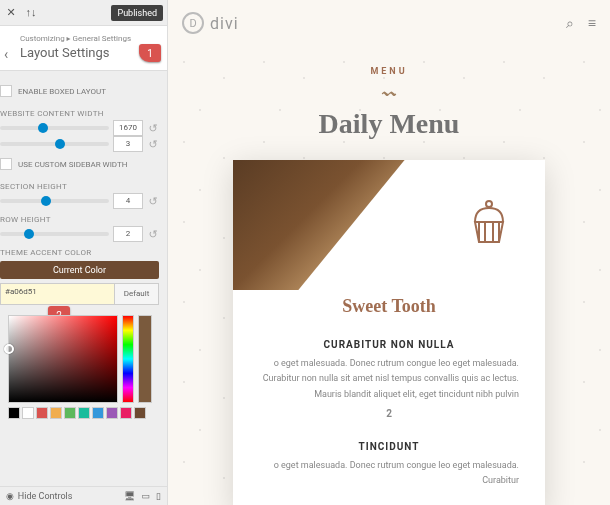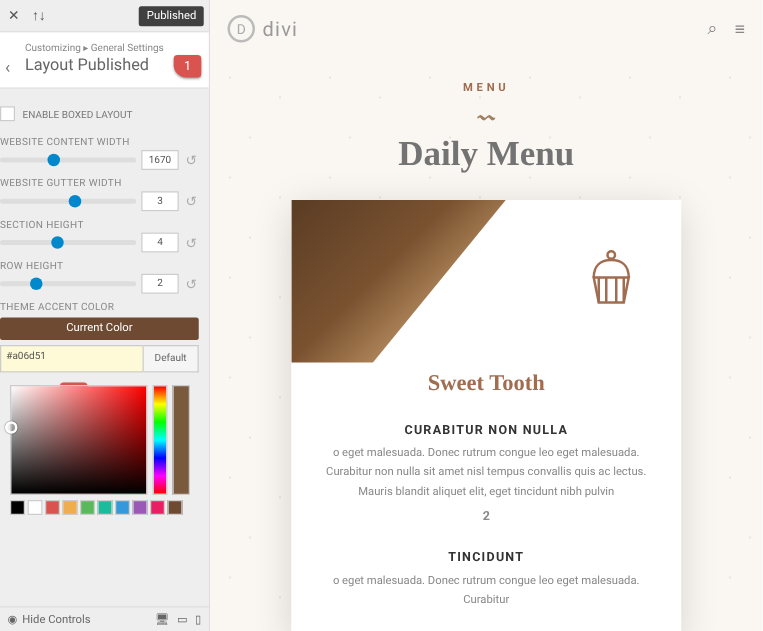--- a/index.html
+++ b/index.html
@@ -46,41 +46,41 @@
   .pbody { text-align:center; padding-top:20px;}
   .tag { font-size:9px; letter-spacing:3px; color:#a06d51; font-weight:bold;}
   .squig { margin:6px auto; color:#a08060; font-size:14px;}
   .h1 { font-family: Georgia, 'Times New Roman', serif; font-size:28px; font-weight:bold; color:#737373; margin-top:6px;}
   .card { width:312px; margin:20px auto 0 auto; background:#fff; box-shadow:0 6px 30px rgba(0,0,0,.15); position:relative; padding:0 0 24px 0; }
   .card-top { height:130px; position:relative; overflow:hidden; }
   .cookies { position:absolute; left:0; top:0; width:55%; height:150px; background:linear-gradient(135deg,#5a3c24 0%, #7a5230 40%, #c19868 70%); clip-path: polygon(0 0, 100% 0, 0 140%); }
   .cupcake { position:absolute; right:34px; top:36px; color:#a06d51; }
   .sweet { font-family: Georgia, serif; color:#a06d51; font-weight:bold; font-size:18px; margin-top:6px;}
   .sub { font-size:10px; font-weight:bold; letter-spacing:1px; color:#333; margin-top:22px; text-transform:uppercase;}
-  .body { font-size:9px; color:#888; line-height:1.7; padding:6px 26px 0 26px;}
+  .body { font-size:9px; color:#888; line-height:1.7; padding:6px 26px 0 26px;text-align:right;}
   .price { font-size:10px; color:#888; font-weight:bold; margin-top:6px;}
   .doodles { position:absolute; inset:46px 0 0 0; opacity:.07; background:
      radial-gradient(circle at 20% 20%, #000 1px, transparent 1px),
      radial-gradient(circle at 70% 40%, #000 1px, transparent 1px),
      radial-gradient(circle at 40% 80%, #000 1px, transparent 1px);
      background-size:80px 80px; pointer-events:none;}
 </style>
 </head>
 <body>
 
 <div class="sidebar">
   <div class="topbar">
     <span class="icon">✕</span>
     <span class="icon">↑↓</span>
     <span class="publish">Published</span>
   </div>
   <div class="header">
     <span class="back-arrow">‹</span>
     <div class="breadcrumb">Customizing ▸ General Settings</div>
-    <div class="title">Layout Published</div>
+    <div class="title">Layout Settings</div>
     <div class="marker" style="right:6px; top:18px;">
         <span>1</span>
       </div>
   </div>
 
   <div class="panel-body">
     <div class="section">
       <div class="chk">
         <span class="box"></span>
         <span>ENABLE BOXED LAYOUT</span>
@@ -88,29 +88,32 @@
 
       <div class="label">WEBSITE CONTENT WIDTH</div>
       <div class="row">
         <div class="slider">
             <div class="thumb" style="left:35%"></div>
           </div>
         <div class="numbox">1670</div>
         <div class="reset">↺</div>
       </div>
 
-      <div class="label">WEBSITE GUTTER WIDTH</div>
       <div class="row">
         <div class="slider">
             <div class="thumb" style="left:50%"></div>
           </div>
         <div class="numbox">3</div>
         <div class="reset">↺</div>
       </div>
 
+      <div class="chk">
+        <span class="box"></span>
+        <span>USE CUSTOM SIDEBAR WIDTH</span>
+      </div>
 
       <div class="label">SECTION HEIGHT</div>
       <div class="row">
         <div class="slider">
             <div class="thumb" style="left:38%"></div>
           </div>
         <div class="numbox">4</div>
         <div class="reset">↺</div>
       </div>
 

